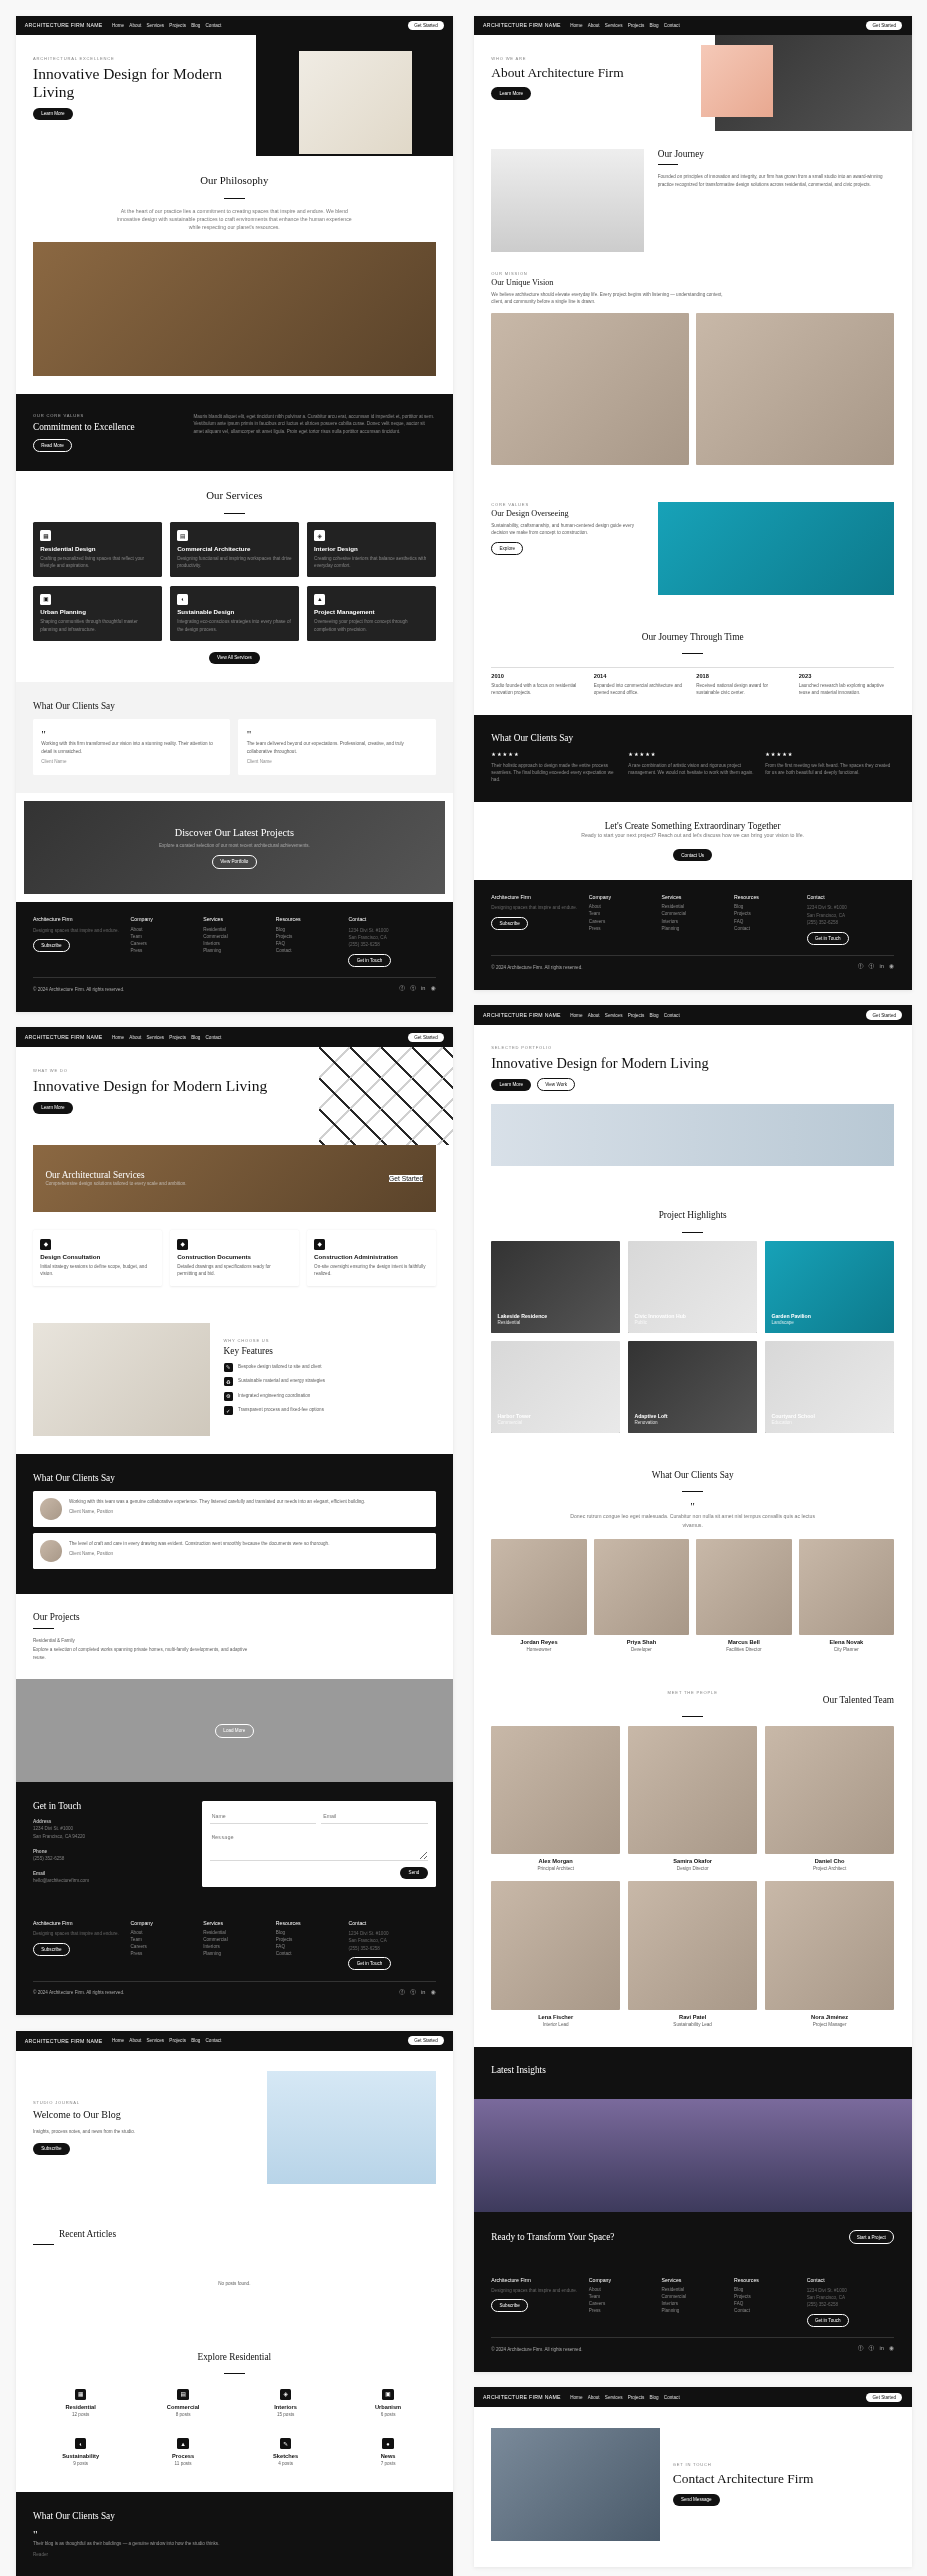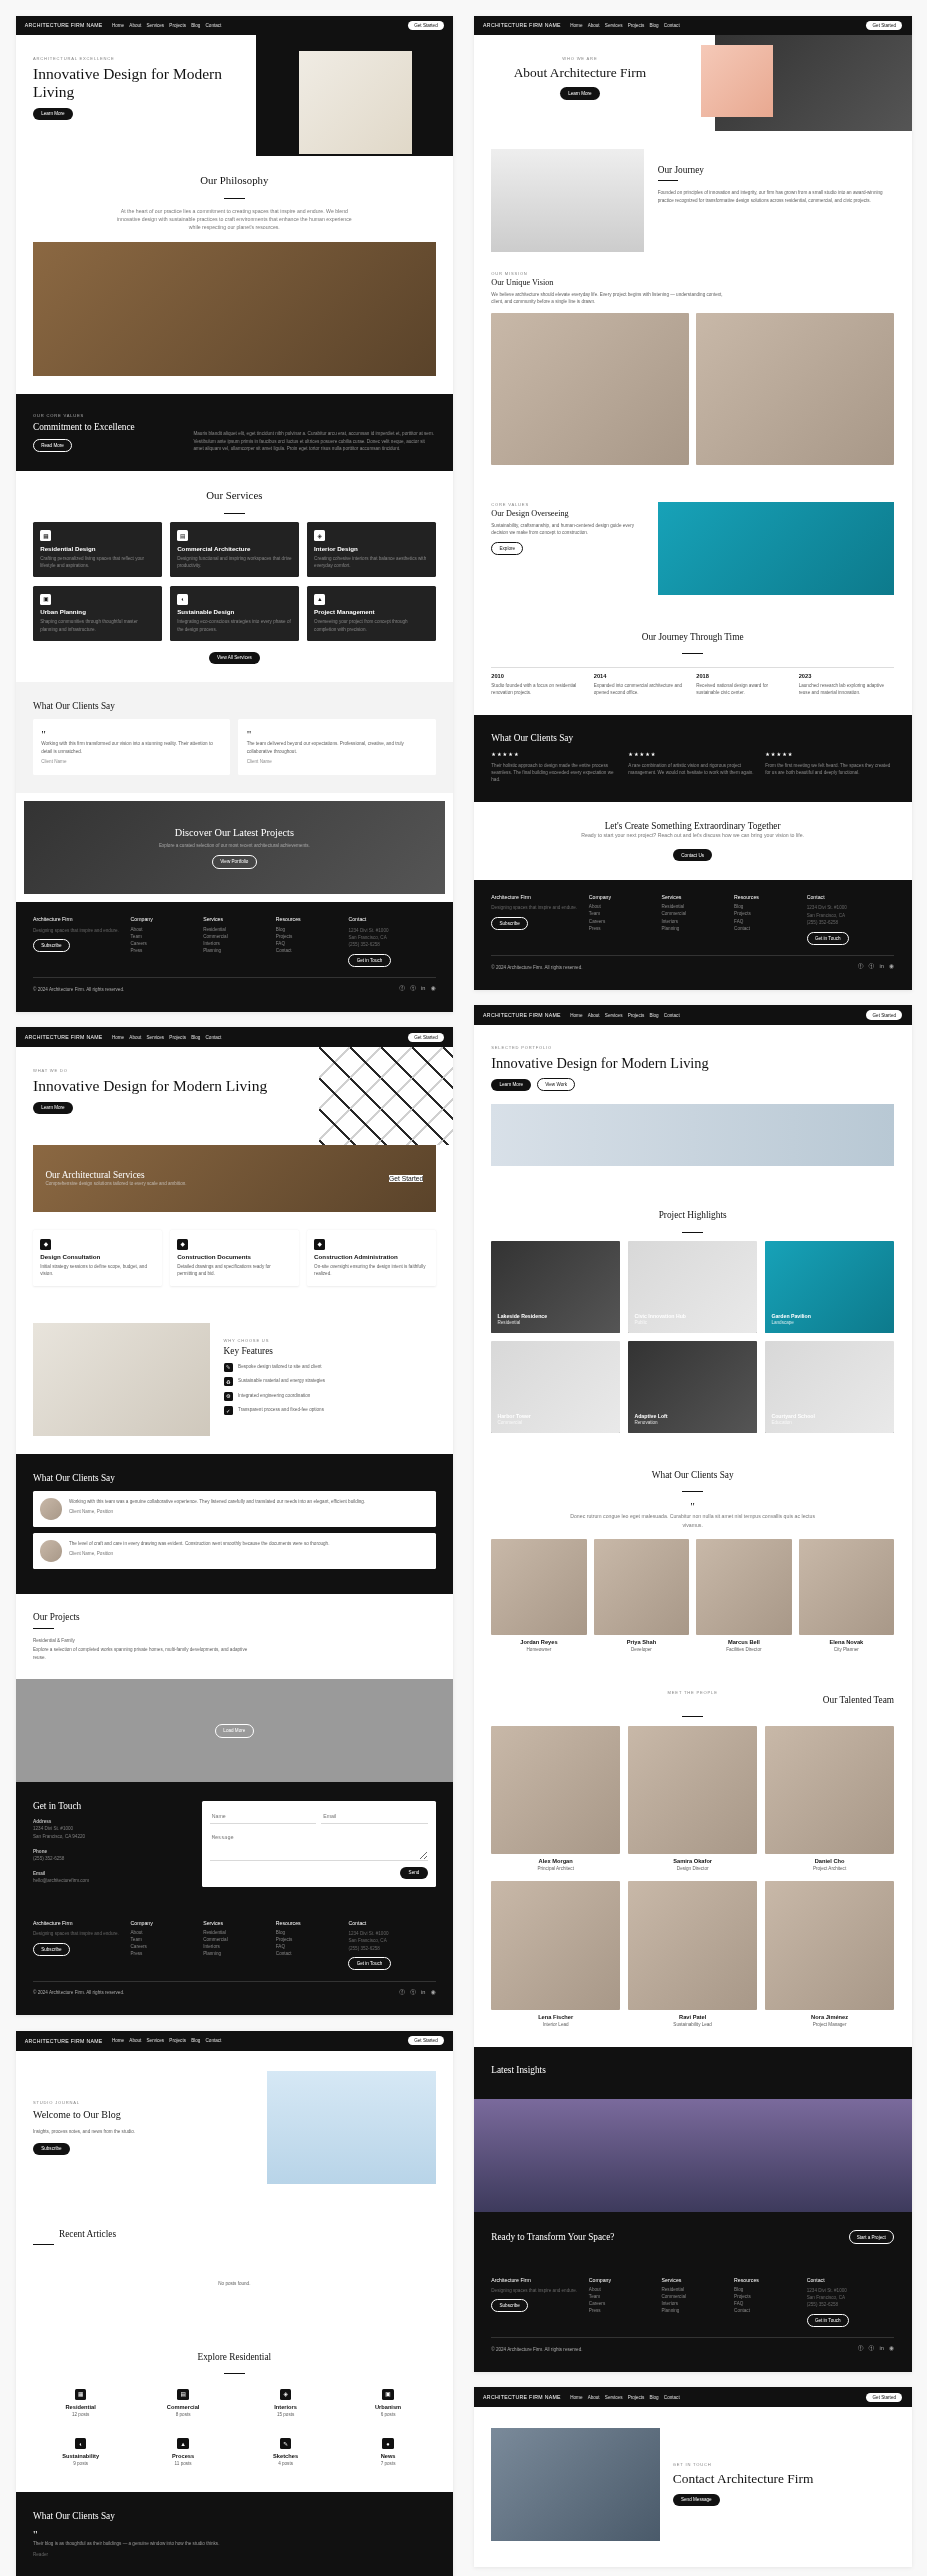--- a/index.html
+++ b/index.html
@@ -114,21 +114,21 @@
       <h1 class="h-serif">Innovative Design for Modern Living</h1>
       <span class="btn-dark">Learn More</span>
     </div>
   </div>
   <div class="section">
     <h2 class="h-serif title-center">Our Philosophy</h2>
     <div class="rule"></div>
     <p class="subtitle">At the heart of our practice lies a commitment to creating spaces that inspire and endure. We blend innovative design with sustainable practices to craft environments that enhance the human experience while respecting our planet's resources.</p>
     <div class="imgbox desk" style="height:134px;margin-top:5.2px;"></div>
   </div>
-  <div class="section section-dark" style="display:flex;gap:15.5px;align-items:flex-end;">
+  <div class="section section-dark" style="display:flex;gap:15.5px;">
     <div style="flex:0 0 36%;">
       <div class="eyebrow" style="color:#fff;opacity:.6;">OUR CORE VALUES</div>
       <h3 class="h-serif" style="font-size:9.3px;margin:4.1px 0 7.2px;">Commitment to Excellence</h3>
       <span class="btn-outline">Read More</span>
     </div>
     <p class="tiny" style="flex:1;color:#bbb;">Mauris blandit aliquet elit, eget tincidunt nibh pulvinar a. Curabitur arcu erat, accumsan id imperdiet et, porttitor at sem. Vestibulum ante ipsum primis in faucibus orci luctus et ultrices posuere cubilia curae. Donec velit neque, auctor sit amet aliquam vel, ullamcorper sit amet ligula. Proin eget tortor risus nulla porttitor accumsan tincidunt.</p>
   </div>
   <div class="section">
     <h2 class="h-serif title-center">Our Services</h2>
     <div class="rule"></div>
@@ -470,32 +470,32 @@
     <div class="nav">
               <span>Home</span>
               <span>About</span>
               <span>Services</span>
               <span>Projects</span>
               <span>Blog</span>
               <span>Contact</span>
             </div>
     <span class="btn-pill">Get Started</span>
   </div>
-  <div class="hero" style="padding-bottom:31px;text-align:center;">
+  <div class="hero" style="padding-bottom:31px;">
     <div class="shape-block-r imgbox dark"></div>
     <div style="position:absolute;left:52%;top:10.3px;width:72px;height:72px;background:linear-gradient(135deg,#f5c9b8,#e8a890);"></div>
     <div style="max-width:44%;position:relative;">
       <div class="eyebrow">WHO WE ARE</div>
       <h1 class="h-serif" style="font-size:13.4px;">About Architecture Firm</h1>
       <span class="btn-dark">Learn More</span>
     </div>
   </div>
   <div class="section" style="display:flex;gap:13.4px;">
     <div class="imgbox" style="flex:0 0 38%;height:103px;background:linear-gradient(180deg,#eee,#ccc);"></div>
-    <div style="flex:1;margin-top:16px;">
+    <div style="flex:1;">
       <h3 class="h-serif" style="font-size:9.3px;">Our Journey</h3>
       <div class="rule rule-left"></div>
       <p class="tiny">Founded on principles of innovation and integrity, our firm has grown from a small studio into an award-winning practice recognized for transformative design solutions across residential, commercial, and civic projects.</p>
     </div>
   </div>
   <div class="section" style="padding-top:0;">
     <div class="eyebrow">OUR MISSION</div>
     <h3 class="h-serif" style="font-size:8.2px;margin:2.1px 0 4.1px;">Our Unique Vision</h3>
     <p class="tiny" style="max-width:237px;">We believe architecture should elevate everyday life. Every project begins with listening — understanding context, client, and community before a single line is drawn.</p>
     <div class="grid2" style="margin-top:7.2px;gap:7.2px;">

